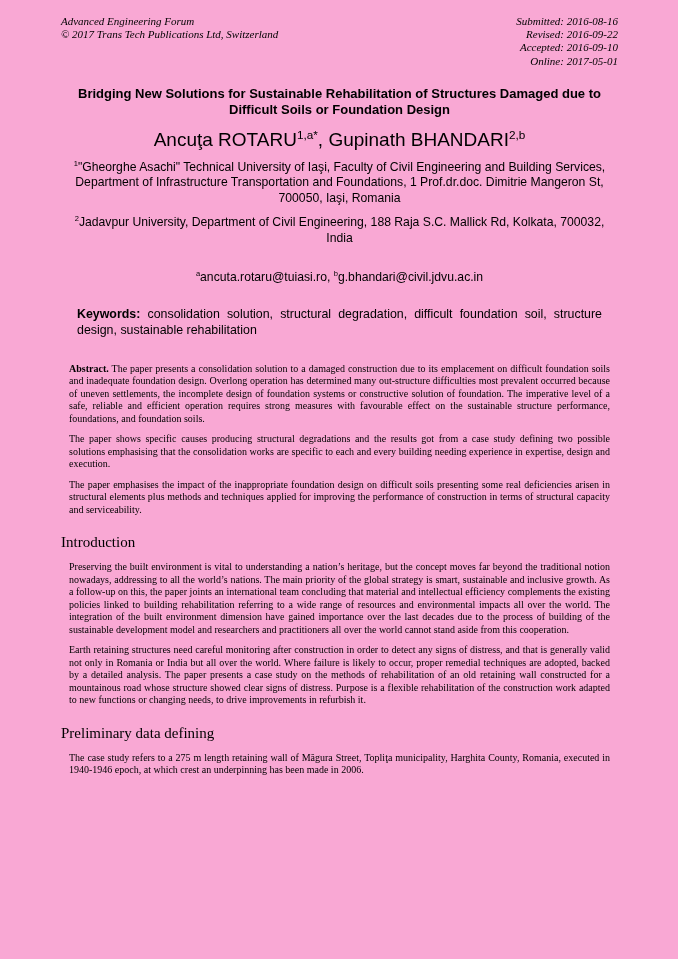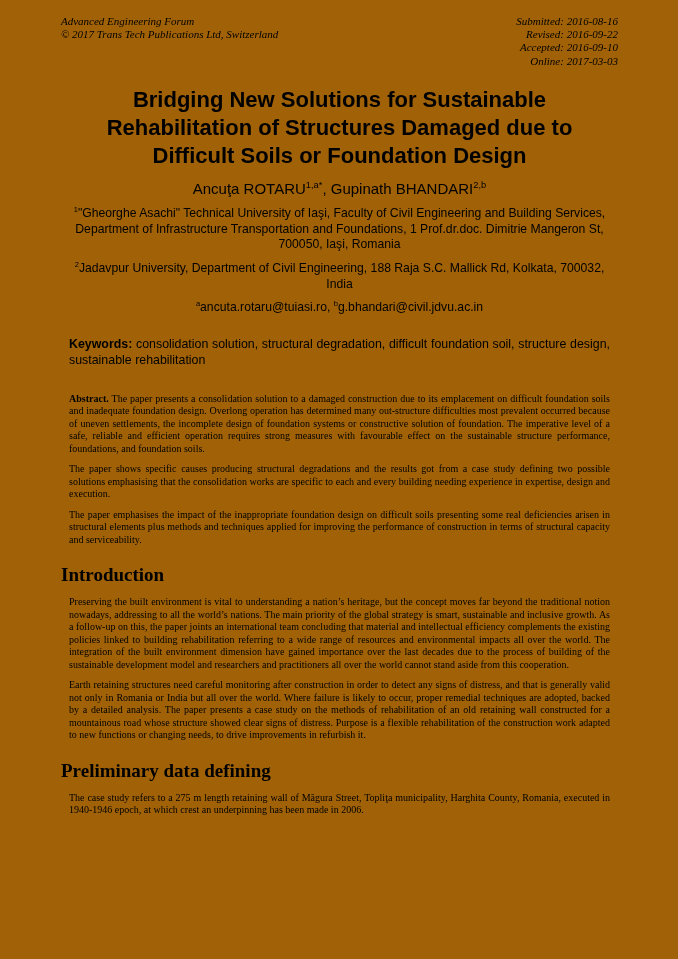--- a/index.html
+++ b/index.html
@@ -2,93 +2,93 @@
 <html><head>
 <meta charset="utf-8">
 <style>
   * { box-sizing: border-box; }
   html, body { margin: 0; padding: 0; background: #ffffff; }
   .page {
     position: relative;
     width: 678px;
     height: 959px;
     margin: 0 auto;
-    background: #a16207;
+    background: #f9a8d4;
     color: #000000;
     padding: 15px 60px 24px 61px;
     font-family: "Liberation Serif", serif;
     overflow: hidden;
   }
   .journal-header {
     display: flex;
     justify-content: space-between;
     font-style: italic;
     font-size: 11px;
     line-height: 1.2;
   }
   .jh-right { text-align: right; }
   .paper-title {
     font-family: "Liberation Sans", sans-serif;
     font-weight: bold;
-    font-size: 22px;
+    font-size: 13px;
     line-height: 1.28;
     text-align: center;
     margin: 18px 14px 10px;
   }
   .authors {
     font-family: "Liberation Sans", sans-serif;
-    font-size: 15px;
+    font-size: 19px;
     text-align: center;
     margin-top: 7px;
   }
   .affiliation, .emails {
     font-family: "Liberation Sans", sans-serif;
     font-size: 12.2px;
     line-height: 1.26;
     text-align: center;
     margin: 9px 0 0;
   }
-  .emails { margin-top: 8px; }
+  .emails { margin-top: 24px; }
   sup { font-size: 0.62em; vertical-align: super; line-height: 0; }
   .keywords {
     font-family: "Liberation Sans", sans-serif;
     font-size: 12.4px;
     line-height: 1.26;
     text-align: justify;
-    margin: 22px 8px 0;
+    margin: 22px 16px 0;
   }
   .bold-label { font-weight: bold; }
   .abstract { margin-top: 24px; }
   .abstract p, .body-para {
     font-size: 10px;
     line-height: 1.25;
     text-align: justify;
     margin: 8px;
   }
   .section-heading {
-    font-size: 19px;
-    font-weight: bold;
+    font-size: 15px;
+    font-weight: normal;
     margin: 18px 0 10px;
   }
 </style>
 </head>
 <body>
 
 <div class="page">
 
   <div class="journal-header">
     <div class="jh-left">
       <div>Advanced Engineering Forum</div>
       <div>© 2017 Trans Tech Publications Ltd, Switzerland</div>
     </div>
     <div class="jh-right">
       <div>Submitted: 2016-08-16</div>
       <div>Revised: 2016-09-22</div>
       <div>Accepted: 2016-09-10</div>
-      <div>Online: 2017-03-03</div>
+      <div>Online: 2017-05-01</div>
     </div>
   </div>
 
   <h1 class="paper-title">Bridging New Solutions for Sustainable Rehabilitation of Structures Damaged due to Difficult Soils or Foundation Design</h1>
 
   <div class="authors">
     <span>Ancuţa ROTARU</span><sup>1,a*</sup><span>, Gupinath BHANDARI</span><sup>2,b</sup>
   </div>
 
   <p class="affiliation"><sup>1</sup><span>"Gheorghe Asachi" Technical University of Iaşi, Faculty of Civil Engineering and Building Services, Department of Infrastructure Transportation and Foundations, 1 Prof.dr.doc. Dimitrie Mangeron St, 700050, Iaşi, Romania</span></p>

